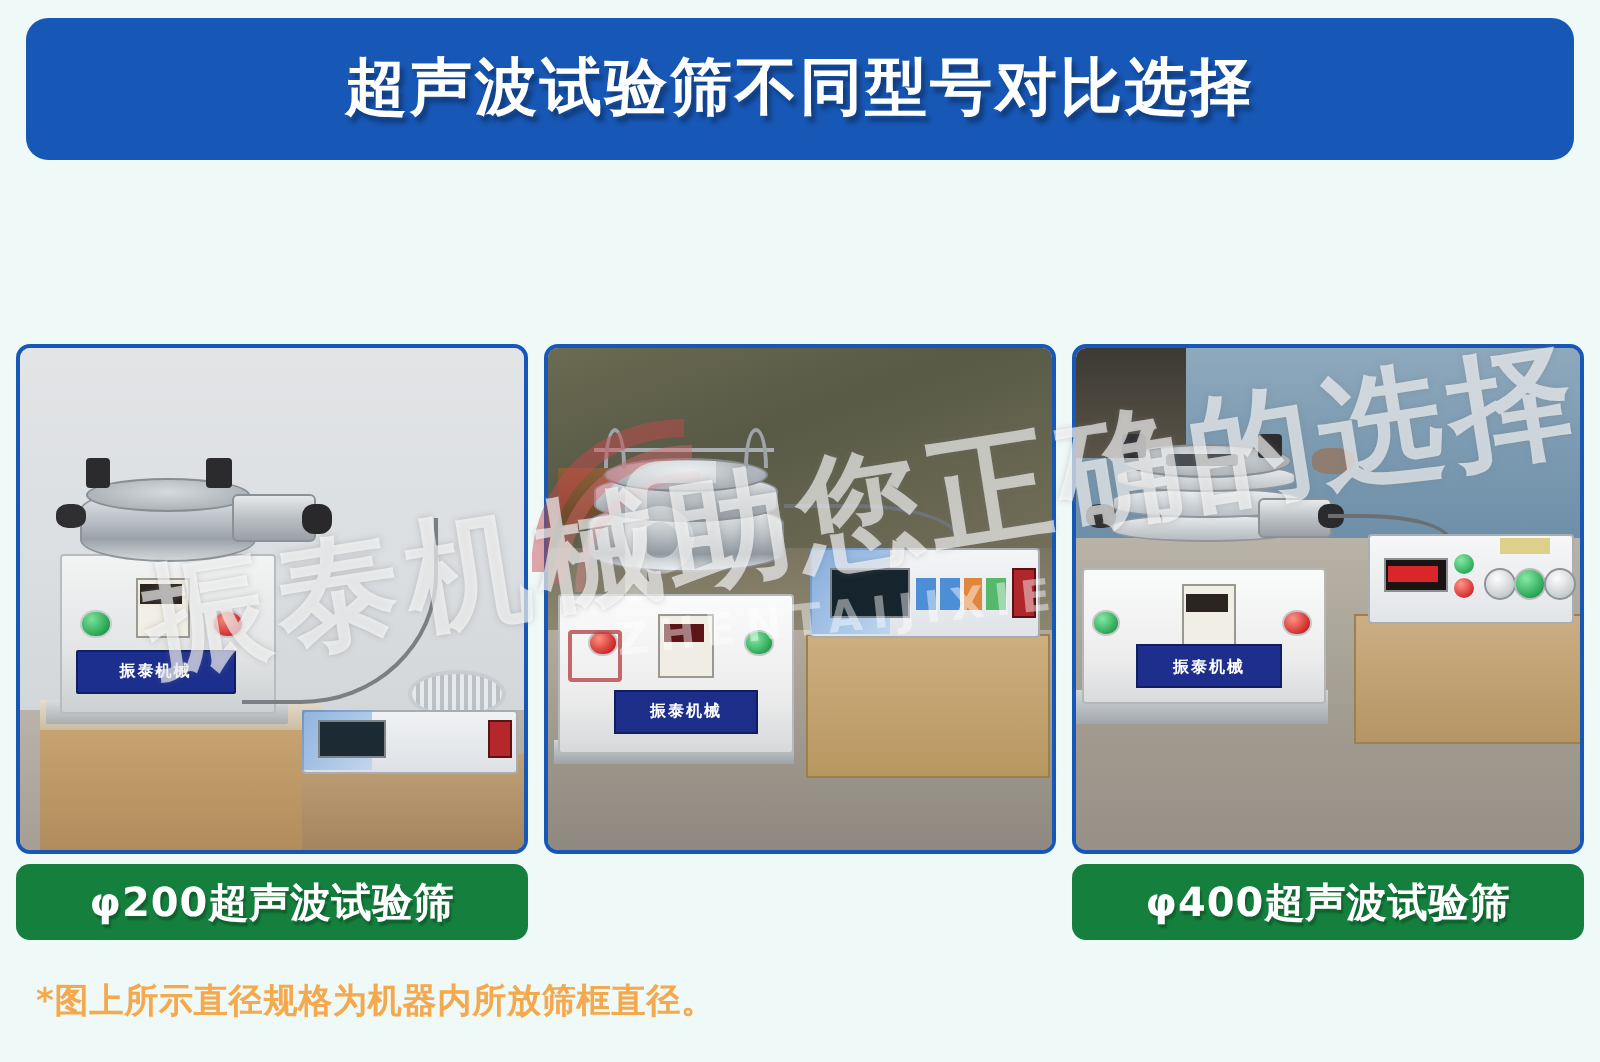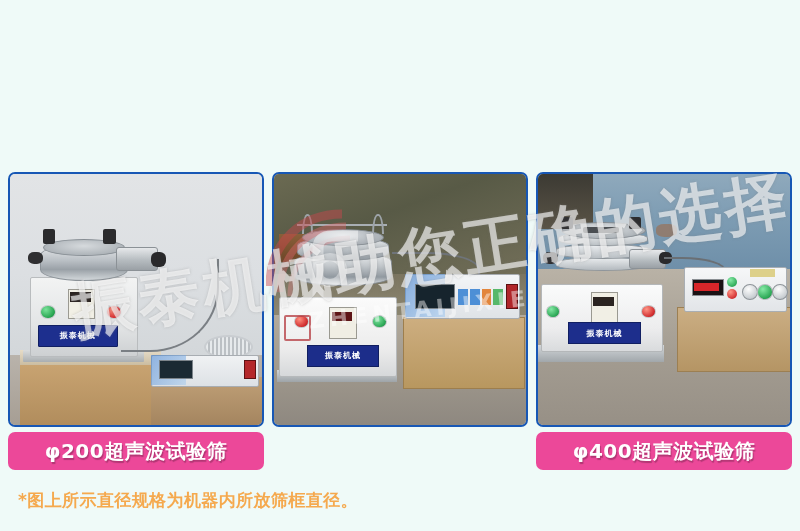--- a/index.html
+++ b/index.html
@@ -94,21 +94,21 @@
     position: absolute;
     inset: 0;
     overflow: hidden;
   }
 
   
   .caption {
     margin-top: 5px;
     width: 256px;
     height: 38px;
-    background: #ec4899;
+    background: #15803d;
     border-radius: 7px;
     display: flex;
     align-items: center;
     justify-content: center;
     box-sizing: border-box;
   }
   .caption-text {
     color: #ffffff;
     font-size: 20px;
     font-weight: bold;
@@ -560,20 +560,23 @@
     width: 120px;
     height: 95px;
     opacity: .55;
   }
 </style>
 </head>
 <body>
 
 <div class="page">
 
+  <div class="title-banner">
+    <div class="title-text">超声波试验筛不同型号对比选择</div>
+  </div>
 
 
   <div class="cards">
 
     <div class="card">
       <div class="photo-frame">
         <div class="photo">
           <div class="p1-wall"></div>
           <div class="p1-floor"></div>
           <div class="p1-crate"></div>

